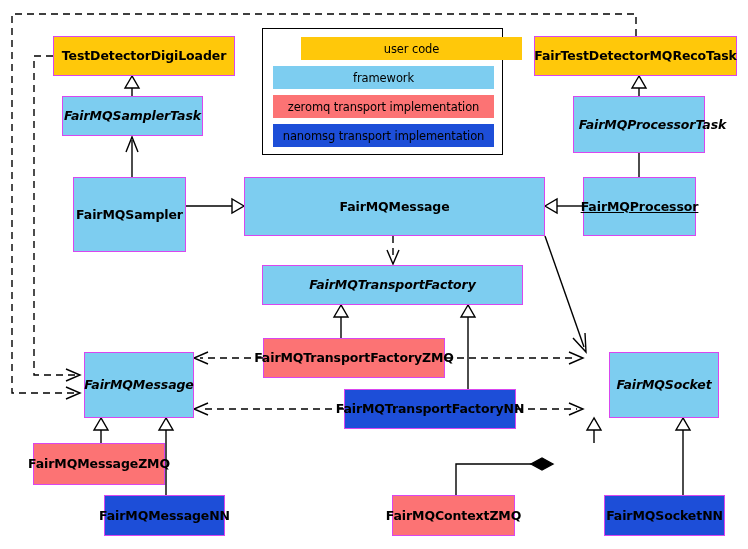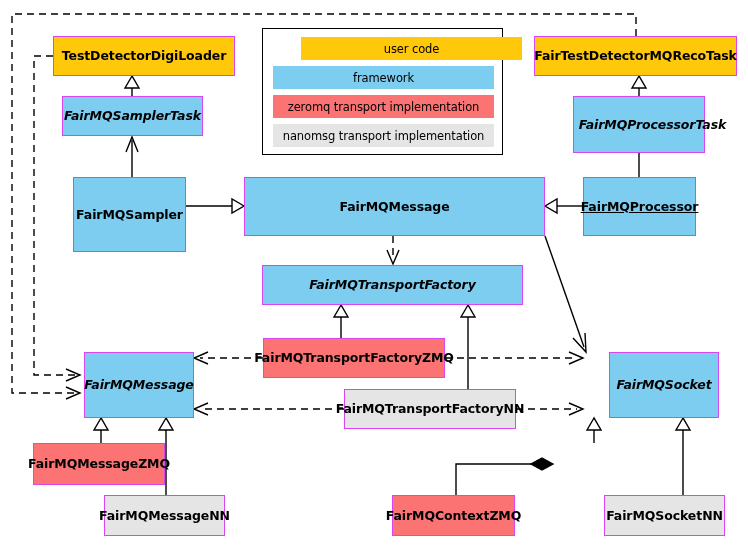--- a/index.html
+++ b/index.html
@@ -36,21 +36,21 @@
     line-height: 1.1;
     letter-spacing: -0.1px;
     padding: 0 3px;
   }
   .node-box.abstract {
     font-style: italic;
   }
   .fill-user      { background: #ffc80a; }
   .fill-framework { background: #7dcdf0; }
   .fill-zeromq    { background: #fc7374; }
-  .fill-nanomsg   { background: #e5e5e5; }
+  .fill-nanomsg   { background: #1d4ed8; }
 
   #legend-panel {
     position: absolute;
     box-sizing: border-box;
     border: 1px solid #000000;
     background: #ffffff;
   }
   .legend-row {
     position: absolute;
     box-sizing: border-box;

